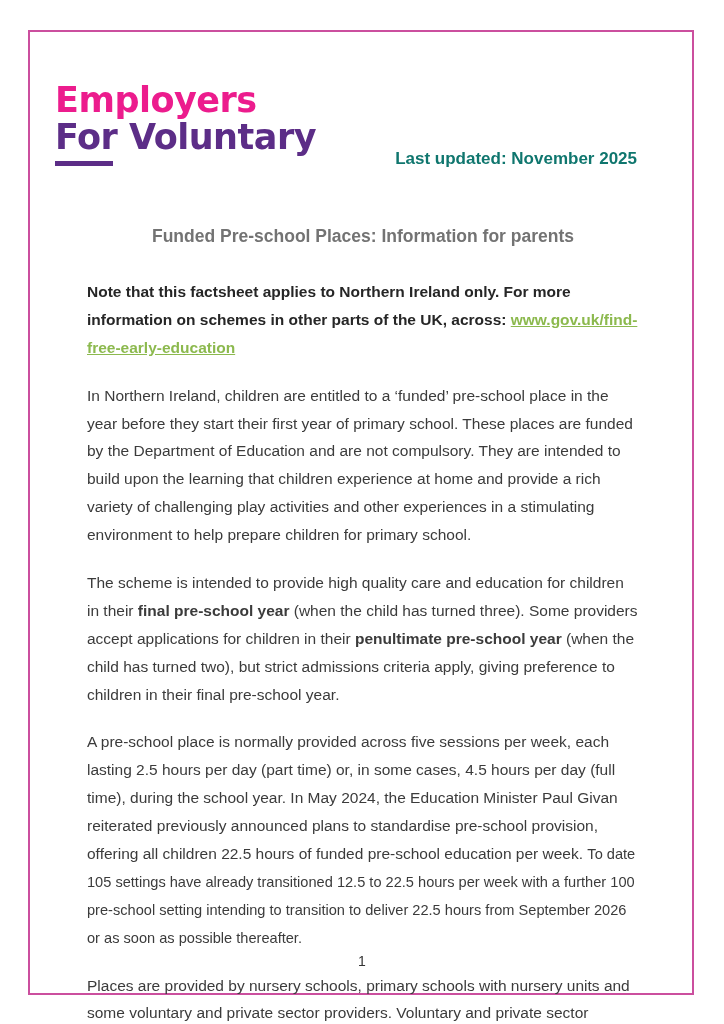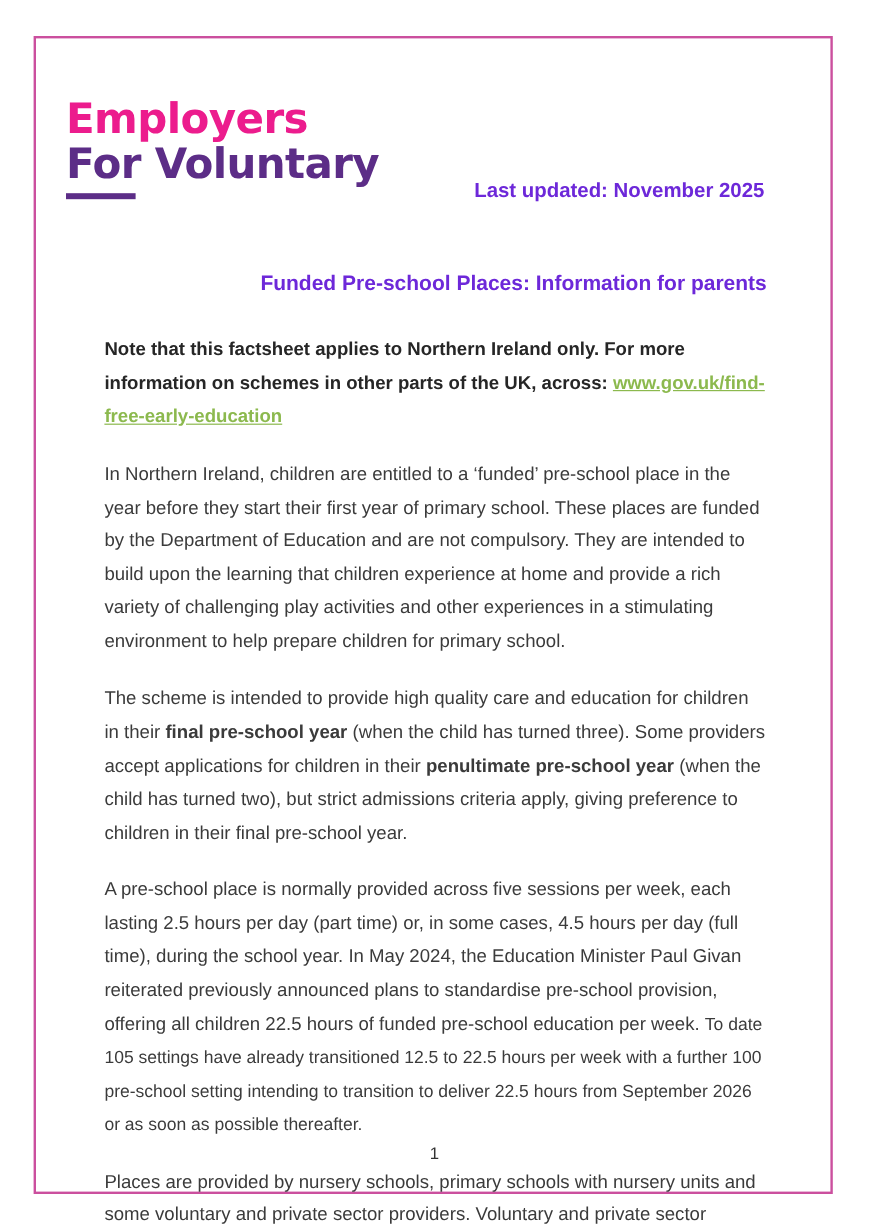--- a/index.html
+++ b/index.html
@@ -38,35 +38,35 @@
   .logo-underline {
     width: 58px;
     height: 5px;
     background: #5c2d87;
     margin-top: 5px;
   }
   .last-updated {
     position: absolute;
     top: 149px;
     right: 87px;
-    color: #6d28d9;
+    color: #0f766e;
     font-weight: bold;
     font-size: 17px;
   }
   
   .content {
     position: absolute;
     left: 87px;
     top: 226px;
     width: 552px;
     color: #3b3b3b;
   }
   .doc-title {
-    text-align: right;
-    color: #6d28d9;
+    text-align: center;
+    color: #737373;
     font-weight: bold;
     font-size: 17.5px;
     margin-bottom: 31px;
   }
   .content p {
     font-size: 15.5px;
     line-height: 1.8;
     margin-bottom: 20px;
   }
   .note { font-weight: bold; color: #262626; }

